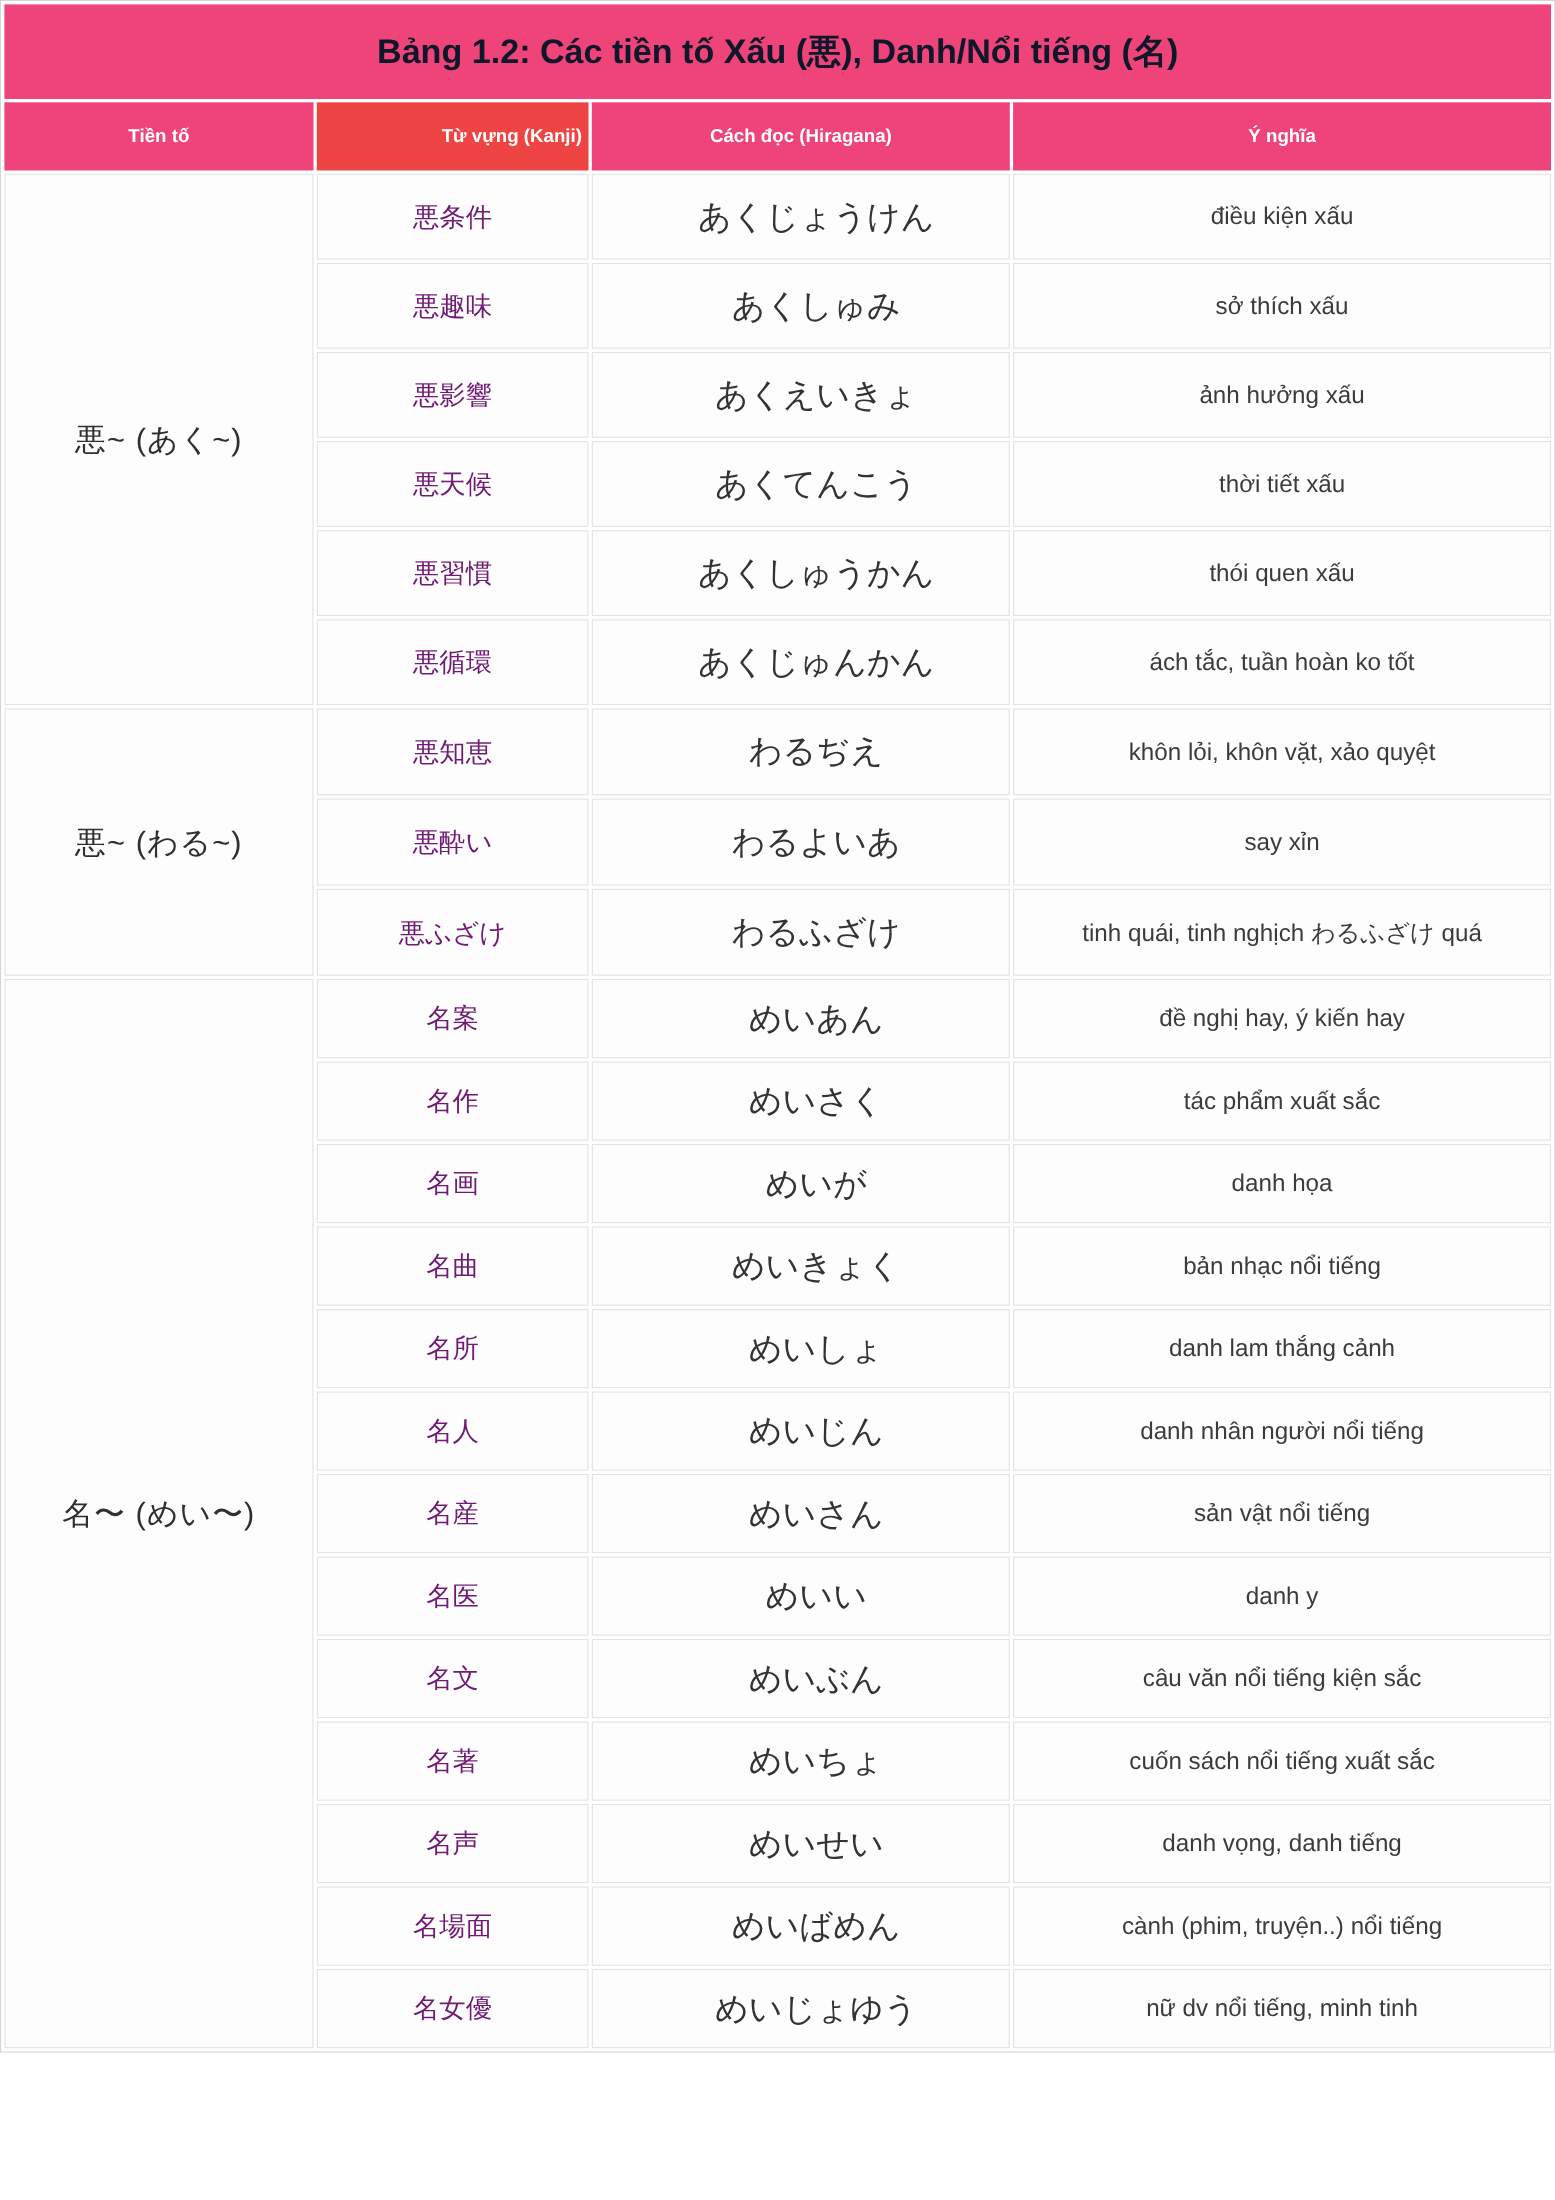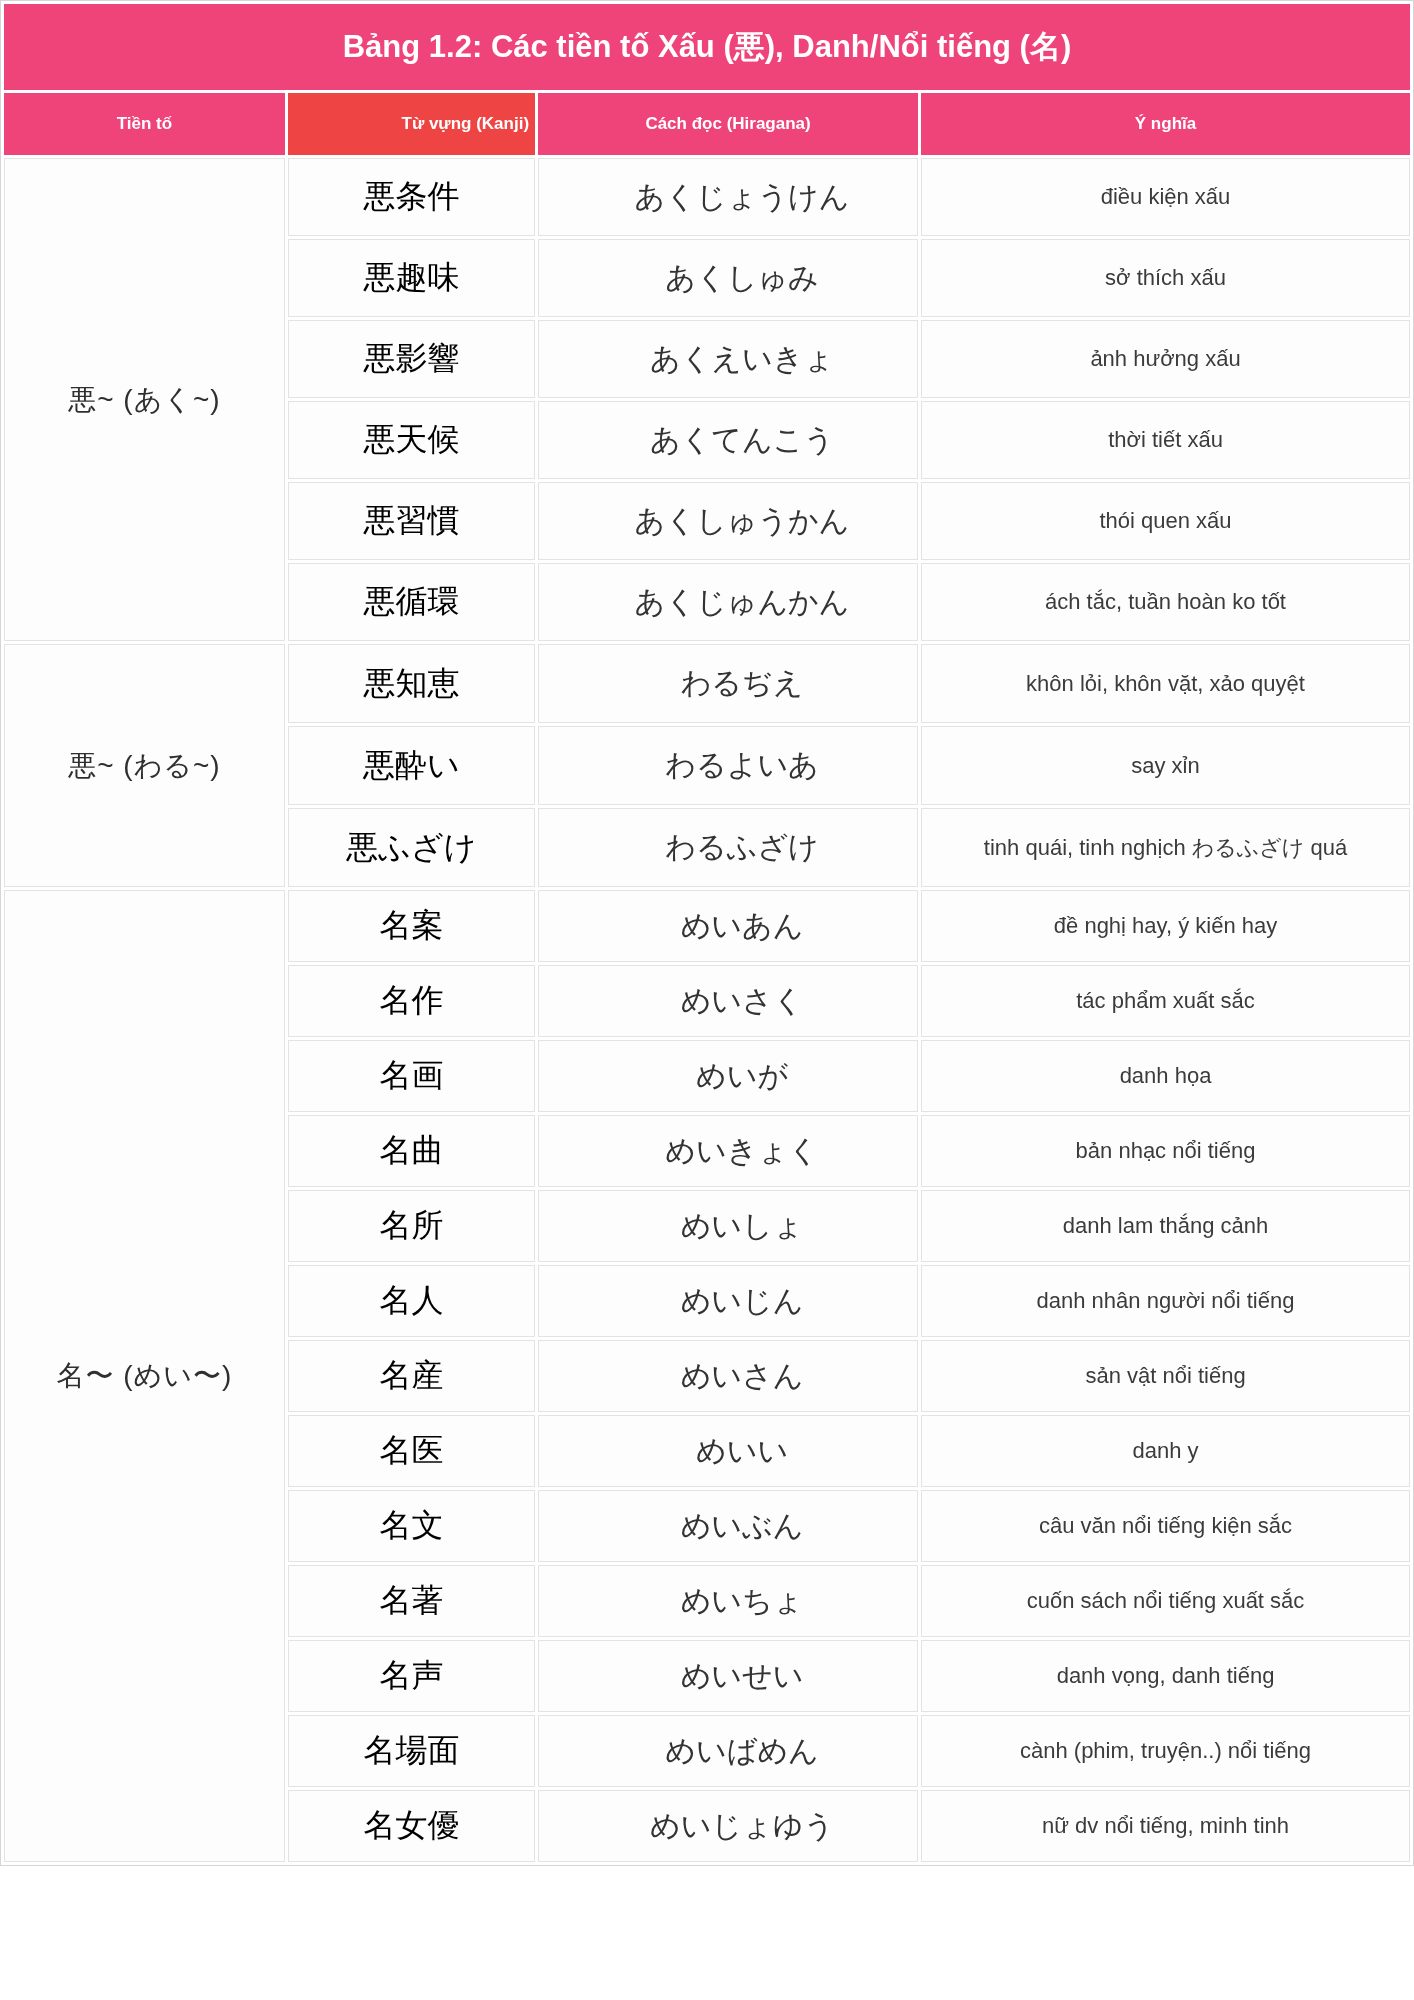--- a/index.html
+++ b/index.html
@@ -22,21 +22,21 @@
     background: #ffffff;
     border: 1px solid #d5d5d5;
   }
   col.c-prefix  { width: 20.1%; }
   col.c-kanji   { width: 17.7%; }
   col.c-reading { width: 27.2%; }
   col.c-meaning { width: 35.0%; }
 
   th.title-cell {
     background: #ef4479;
-    color: #ffffff;
+    color: #0f172a;
     height: 86px;
     font-size: 31px;
     font-weight: bold;
     text-align: center;
     vertical-align: middle;
     padding: 0 26px;
   }
   th.head-cell {
     background: #ef4479;
     color: #ffffff;
@@ -54,21 +54,21 @@
     vertical-align: middle;
     color: #3b3b3b;
     padding: 0 8px;
     overflow: hidden;
   }
   td.prefix-cell {
     font-size: 28px;
     color: #2f2f2f;
     letter-spacing: 1px;
   }
-  td.kanji-cell   { font-size: 32px; color: #000000; margin-top: 44px; }
+  td.kanji-cell   { font-size: 24px; color: #701a75; margin-top: 44px; }
   td.reading-cell { font-size: 30px; color: #333333; padding-left: 36px; }
   td.meaning-cell { font-size: 22px; color: #3b3b3b; }
 
   tr.g0 td { height: 76px; }
   tr.g1 td { height: 77px; }
   tr.g2 td { height: 70px; }
 </style>
 </head>
 <body>
 

